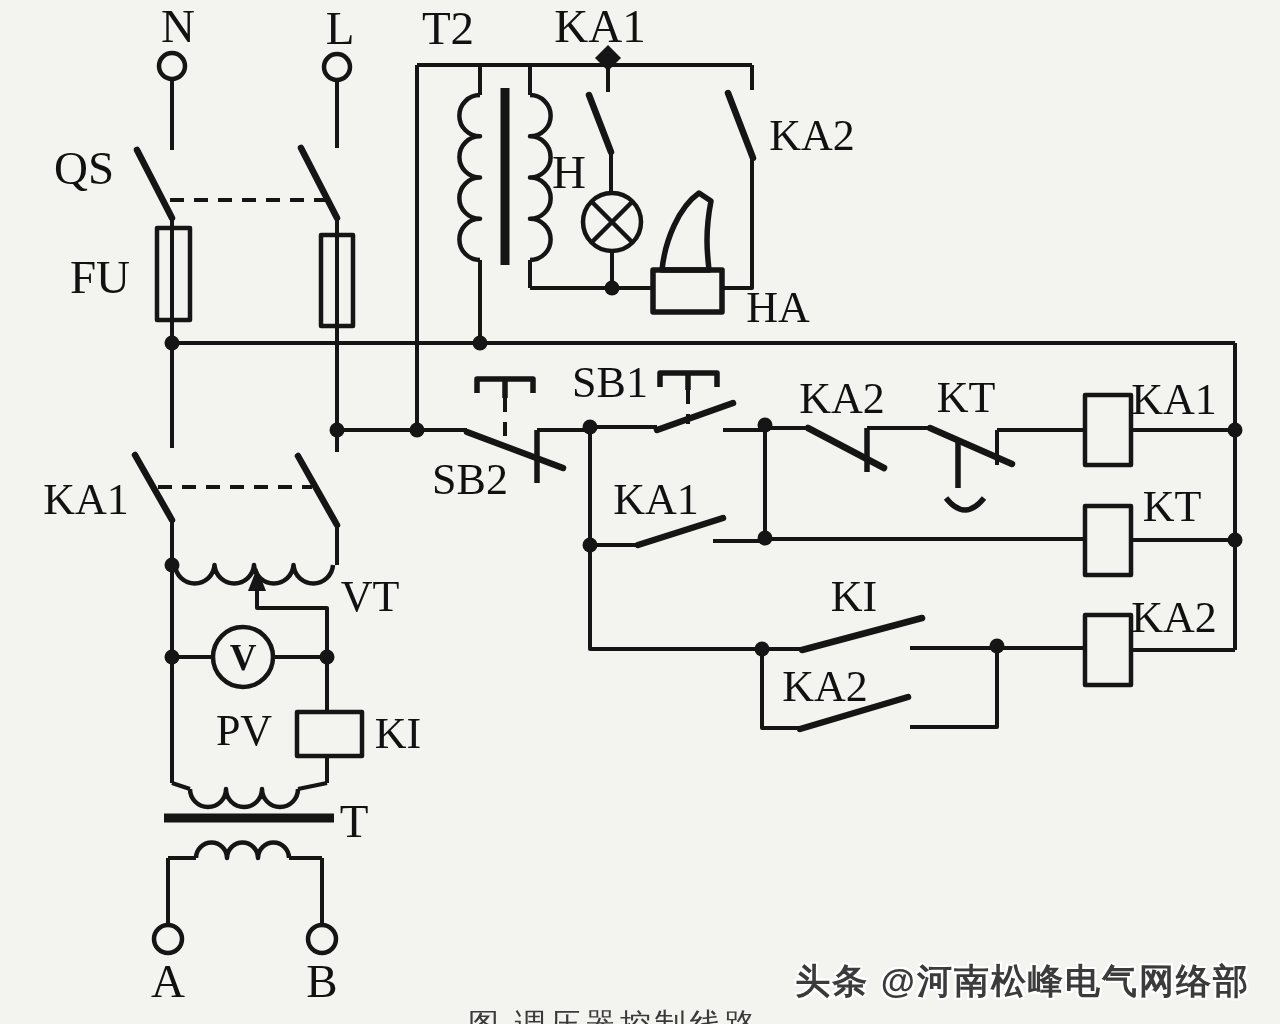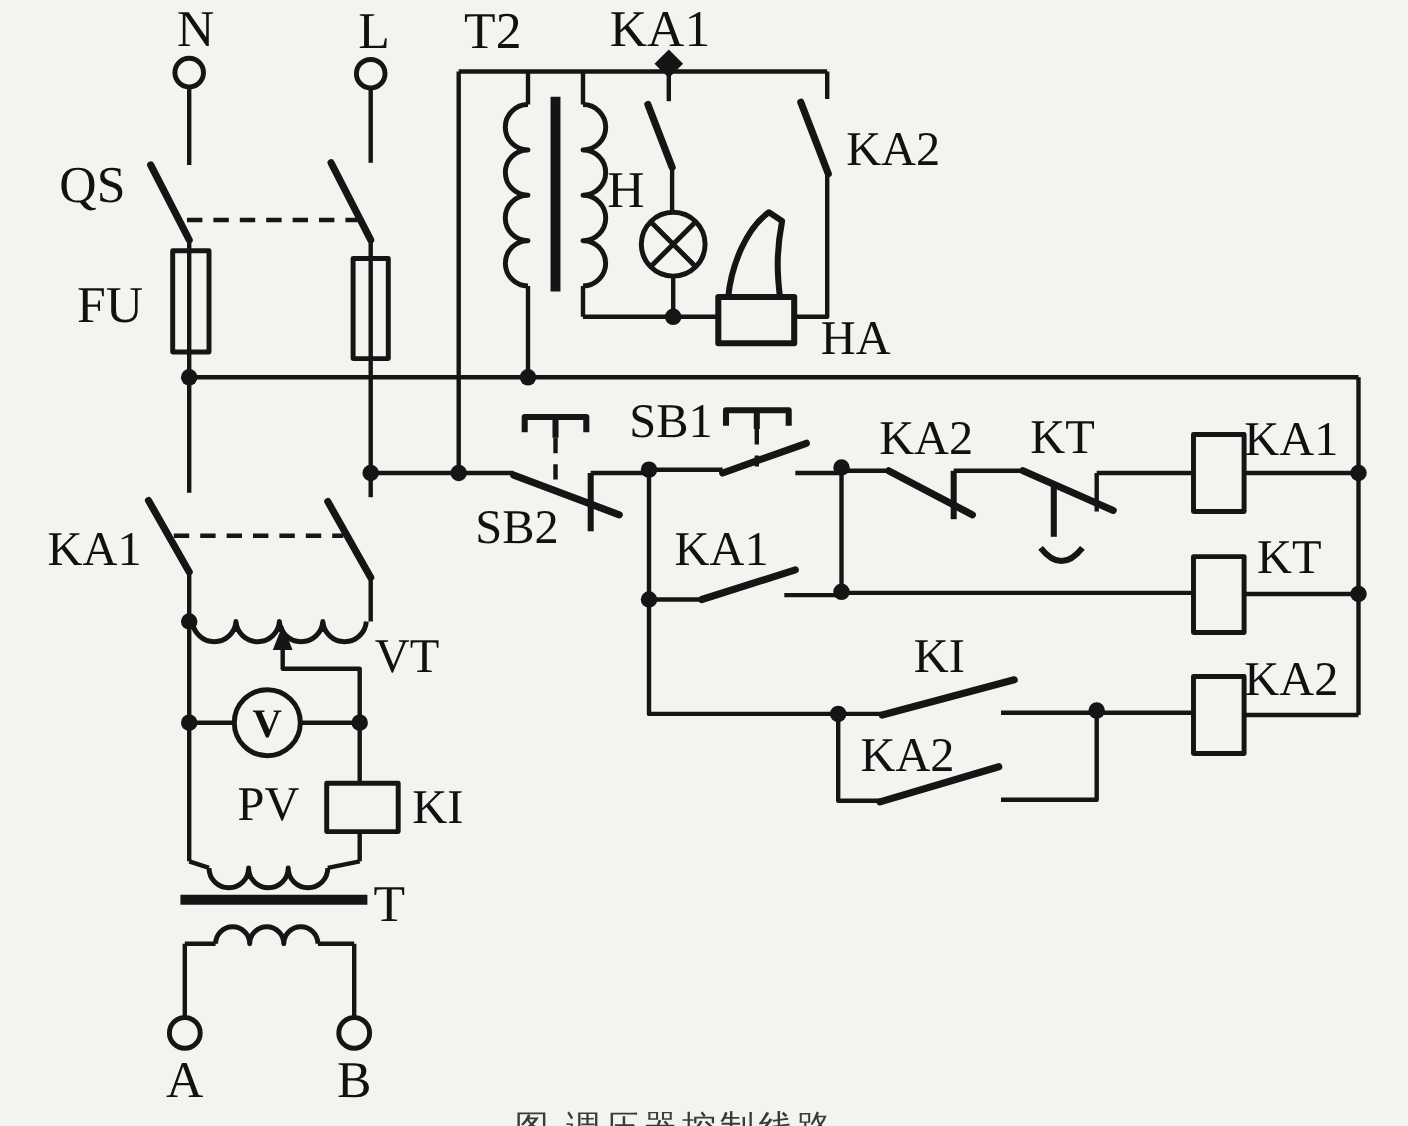--- a/index.html
+++ b/index.html
@@ -190,16 +190,17 @@
     <text class="lbl" x="370" y="611">VT</text>
     <text class="lbl" x="244" y="745">PV</text>
     <text class="lbl" x="398" y="748">KI</text>
     <text class="lbl lbl-lg" x="354" y="837">T</text>
     <text class="lbl lbl-lg" x="168" y="997">A</text>
     <text class="lbl lbl-lg" x="322" y="997">B</text>
     <text class="lbl lbl-v" x="243" y="670">V</text>
   </g>
 </svg>
 
+<div id="watermark">头条 @河南松峰电气网络部</div>
 <div id="caption-clip">
   <span>图 调压器控制线路</span>
 </div>
 </div>
 
 </body></html>

